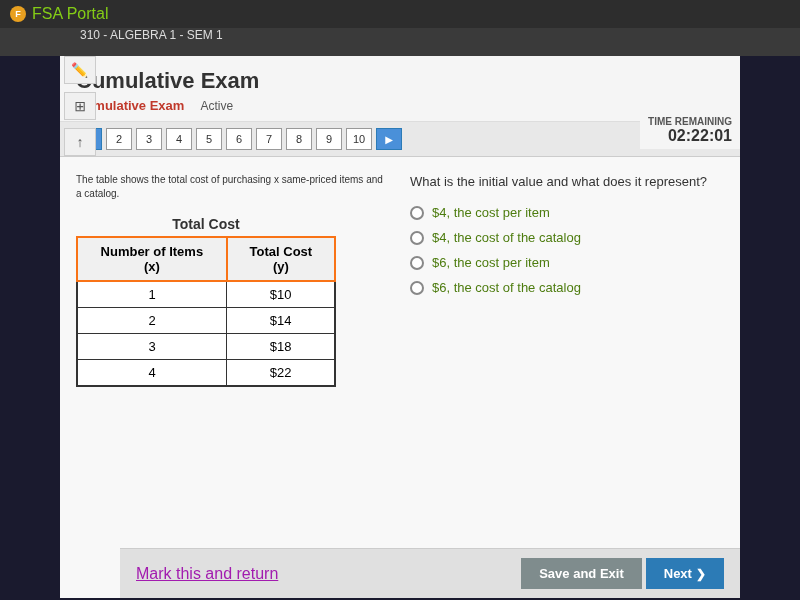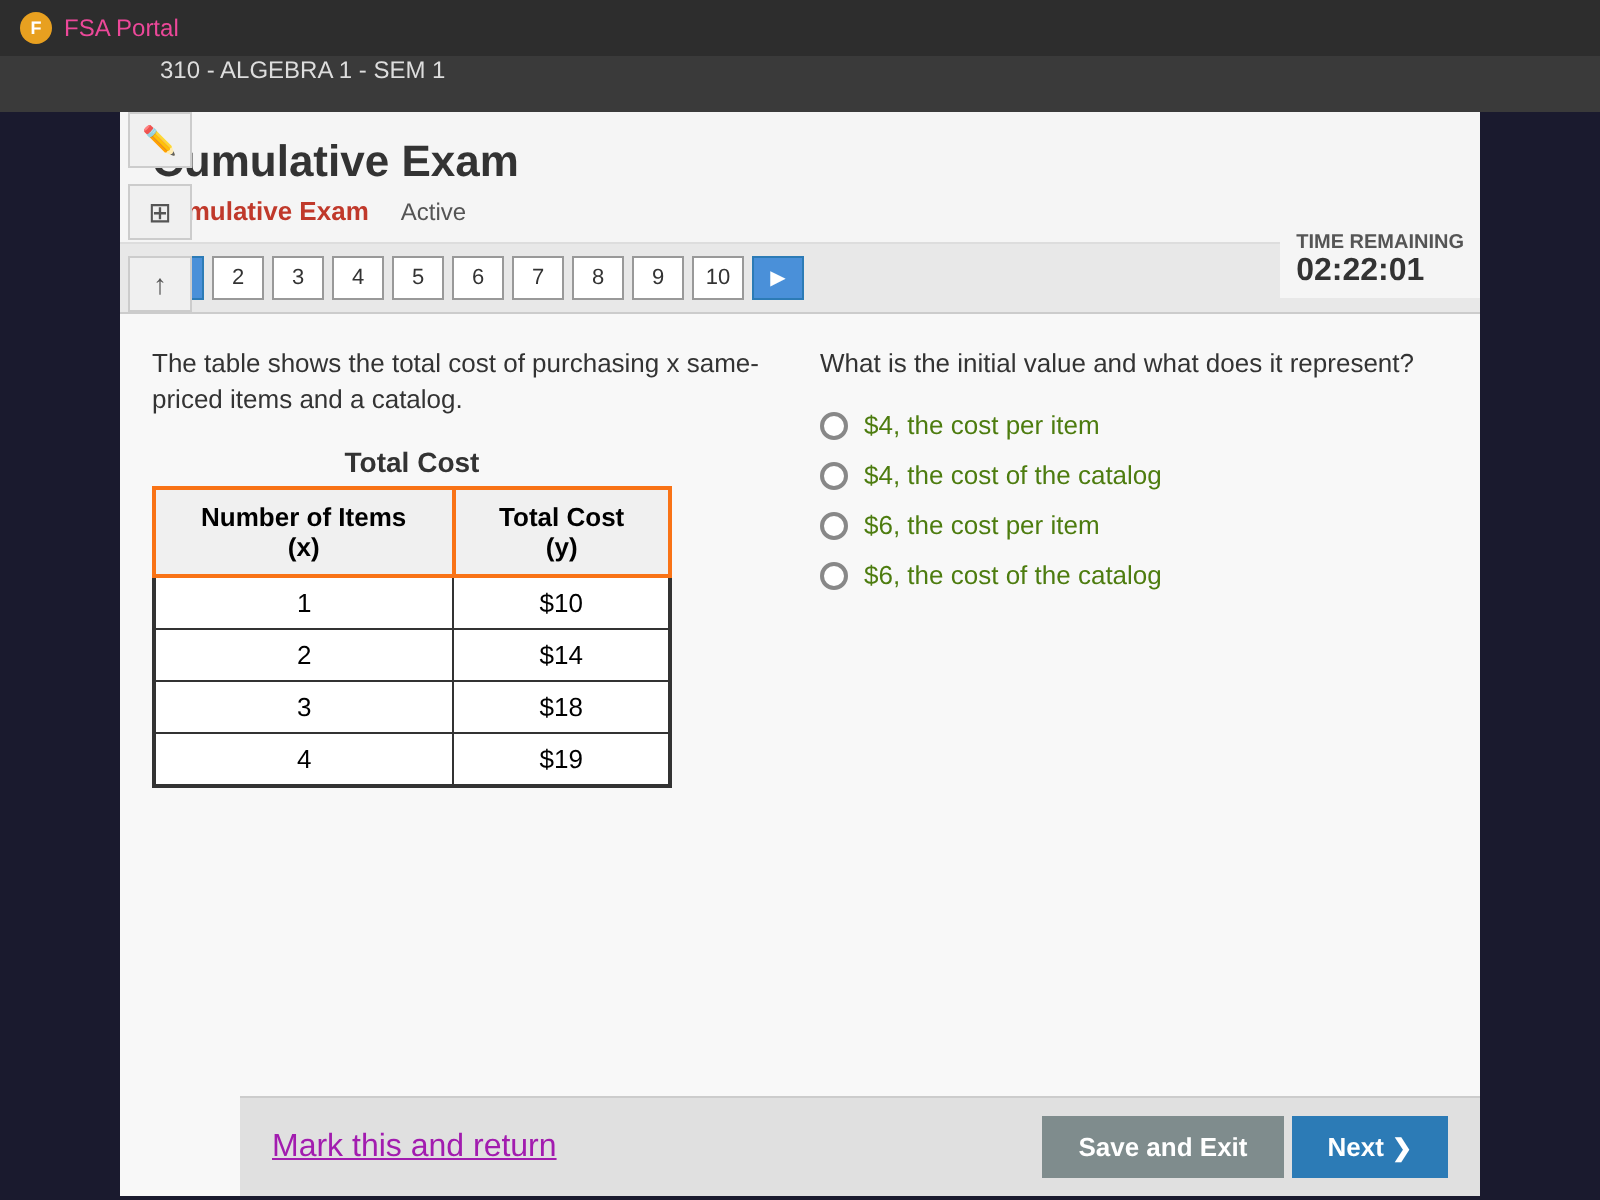--- a/index.html
+++ b/index.html
@@ -27,22 +27,22 @@
       border-radius: 50%;
       margin-right: 6px;
       display: flex;
       align-items: center;
       justify-content: center;
       font-size: 9px;
       color: white;
       font-weight: bold;
     }
     #top-bar-title {
-      color: #ec4899;
-      font-size: 12px;
+      color: #84cc16;
+      font-size: 16px;
     }
 
     
     #course-bar {
       background: #3a3a3a;
       height: 28px;
       display: flex;
       align-items: flex-start;
       padding: 0 80px;
       color: #ddd;
@@ -112,21 +112,21 @@
       font-size: 12px;
     }
 
     
     #timer-area {
       position: absolute;
       top: 56px;
       right: 0;
       background: #f5f5f5;
       padding: 4px 8px;
-      text-align: left;
+      text-align: right;
     }
     #timer-label {
       font-size: 10px;
       color: #555;
       font-weight: bold;
     }
     #timer-value {
       font-size: 16px;
       color: #333;
       font-weight: bold;
@@ -173,21 +173,21 @@
       gap: 20px;
       background: #f8f8f8;
     }
 
     
     #question-left {
       flex: 1;
       max-width: 380px;
     }
     #question-text {
-      font-size: 13px;
+      font-size: 10px;
       color: #333;
       margin-bottom: 14px;
       line-height: 1.4;
     }
 
     #table-container {
       display: inline-block;
     }
     #table-title {
       font-size: 14px;
@@ -363,21 +363,21 @@
             <tr>
               <td>2</td>
               <td>$14</td>
             </tr>
             <tr>
               <td>3</td>
               <td>$18</td>
             </tr>
             <tr>
               <td>4</td>
-              <td>$19</td>
+              <td>$22</td>
             </tr>
           </tbody>
         </table>
       </div>
     </div>
 
     <div id="question-right">
       <div id="answer-question-text">What is the initial value and what does it represent?</div>
 
       <div class="answer-choice">

